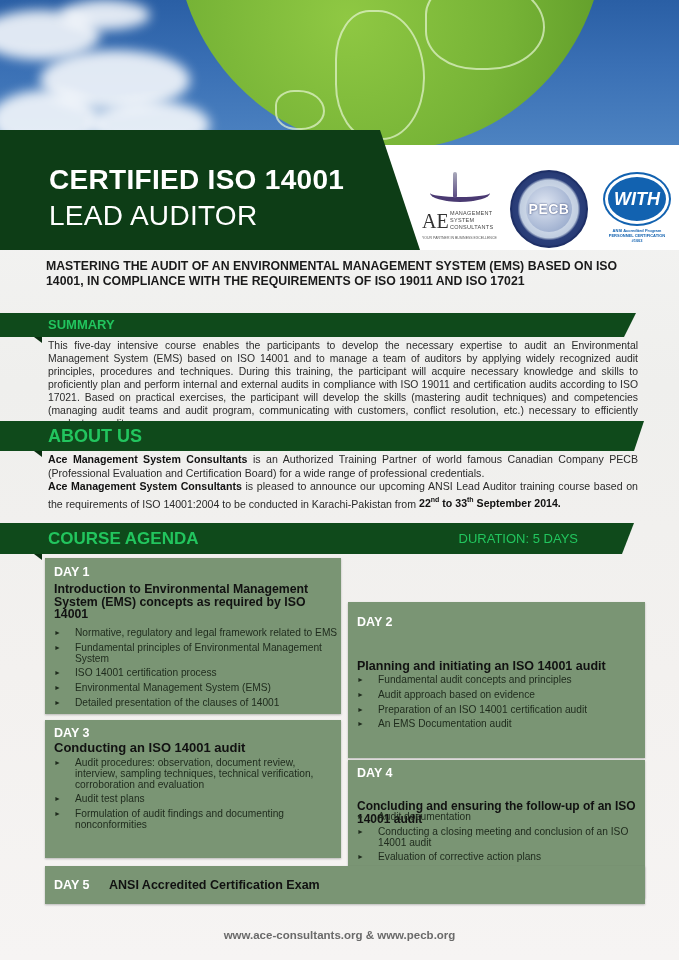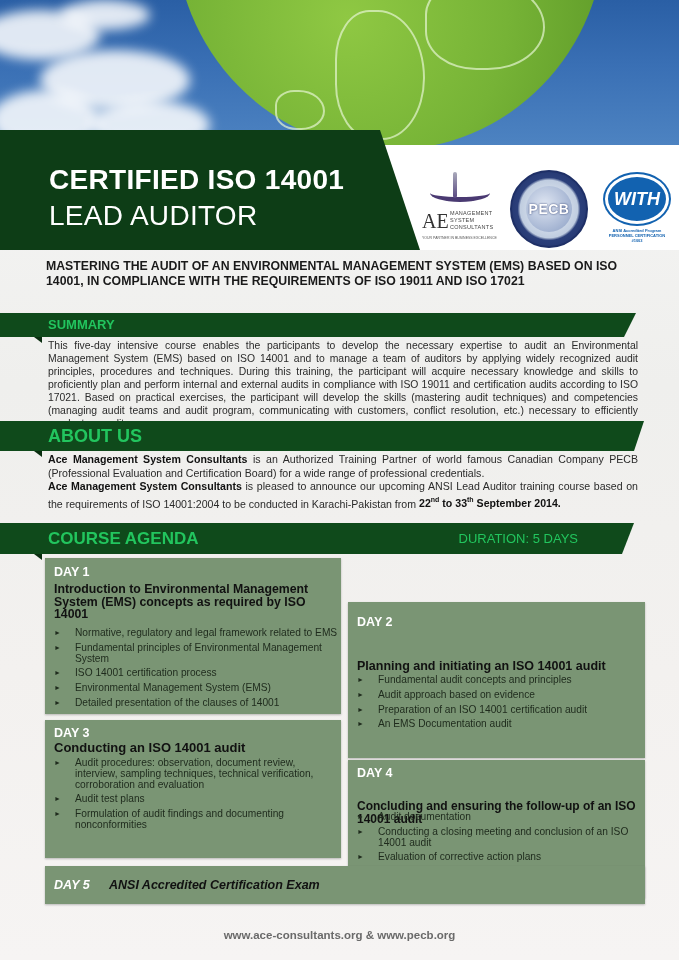--- a/index.html
+++ b/index.html
@@ -62,21 +62,21 @@
   .about-text { top: 453px; font-size: 10.6px; line-height: 13.5px; }
   .about-text b { color: #111; }
   .about-text sup { font-size: 7px; }
 
   
   .card { position: absolute; background: #7a9574; box-shadow: 0 1px 2px rgba(0,0,0,0.25); }
   .card-d1 { left: 45px; top: 558px; width: 296px; height: 156px; }
   .card-d2 { left: 348px; top: 558px; width: 297px; height: 156px; margin-top: 44px; }
   .card-d3 { left: 45px; top: 720px; width: 296px; height: 138px; }
   .card-d4 { left: 348px; top: 720px; width: 297px; height: 138px; margin-top: 40px; }
-  .card-d5 { left: 45px; top: 866px; width: 600px; height: 38px; font-style: italic; }
+  .card-d5 { left: 45px; top: 866px; width: 600px; height: 38px; }
   .day-label { position: absolute; left: 9px; color: #fff; font-weight: bold; font-size: 12.5px; }
   .card-title { position: absolute; left: 9px; width: 282px; font-weight: bold; color: #111; font-size: 12.3px; line-height: 12.5px; }
   .items { position: absolute; left: 9px; width: 284px; list-style: none; }
   .items li { position: relative; padding-left: 21px; font-size: 10.2px; line-height: 10.8px; color: #1e2a1c; margin-bottom: 4px; }
   .items li::before { content: "\25BA"; position: absolute; left: 0; top: 0; font-size: 7px; color: #1e2a1c; }
   .card-d1 .day-label { top: 7px; } .card-d1 .card-title { top: 25px; } .card-d1 .items { top: 70px; }
   .card-d2 .day-label { top: 13px; } .card-d2 .card-title { top: 58px; width: 290px; font-size: 12.5px; } .card-d2 .items { top: 73px; }
   .card-d3 .day-label { top: 6px; } .card-d3 .card-title { top: 22px; font-size: 13px; } .card-d3 .items { top: 38px; }
   .card-d4 .day-label { top: 6px; } .card-d4 .card-title { top: 40px; font-size: 12px; } .card-d4 .items { top: 52px; }
   .d5-label { position: absolute; left: 9px; top: 12px; color: #fff; font-weight: bold; font-size: 12.5px; }

